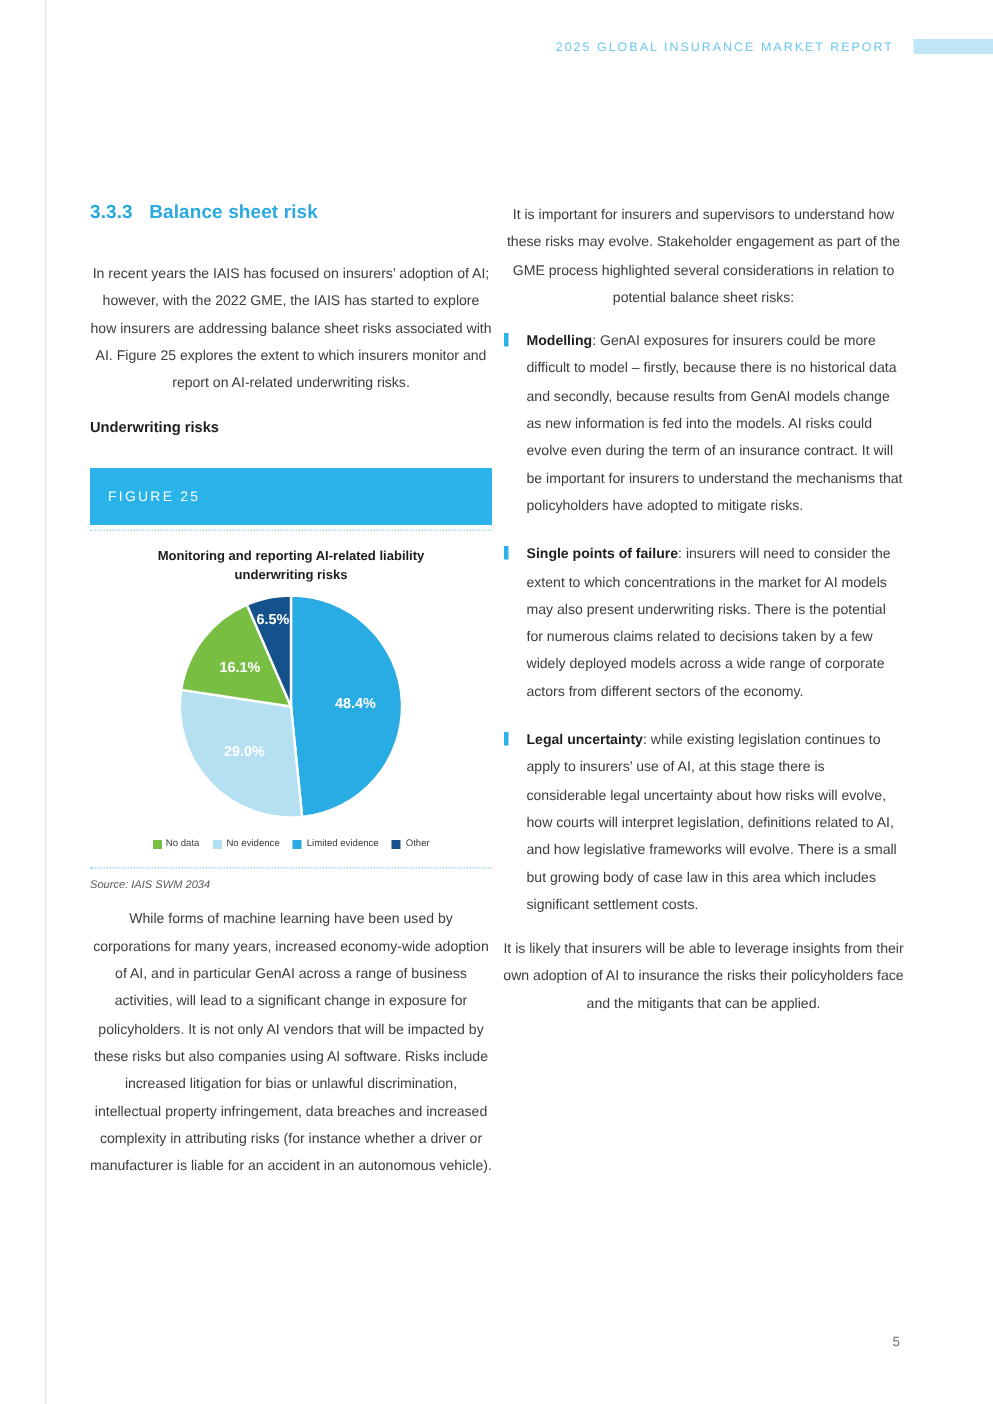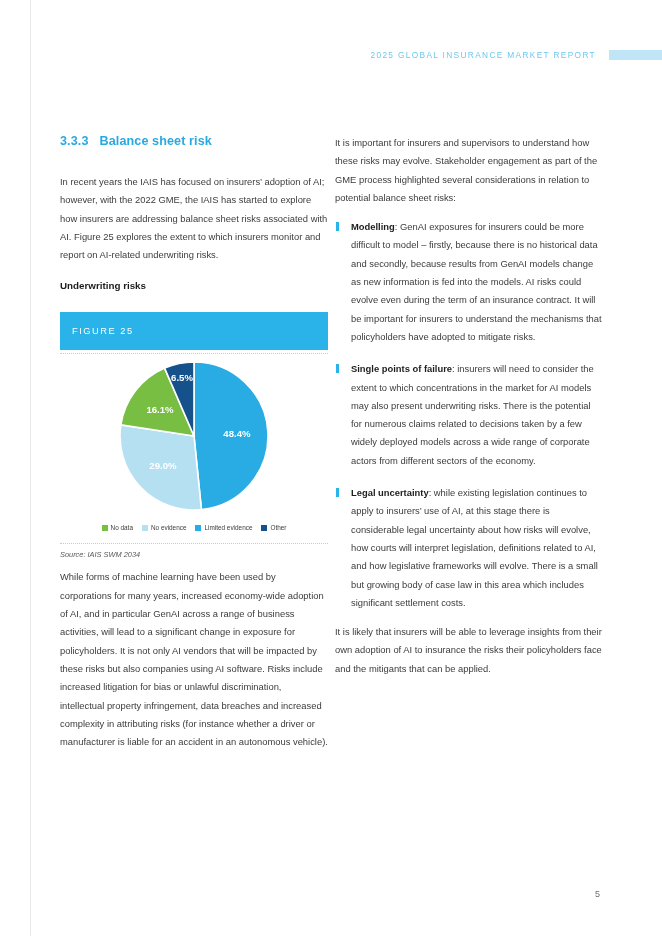--- a/index.html
+++ b/index.html
@@ -32,21 +32,20 @@
   
   .running-header {
     position: absolute;
     top: 22px;
     right: 0;
     left: 60px;
     height: 18px;
     display: flex;
     align-items: center;
     justify-content: flex-end;
-    margin-top: 24px;
   }
   .running-header-text {
     font-size: 8.3px;
     letter-spacing: 1.35px;
     color: #6ec8ef;
     font-weight: 400;
     white-space: nowrap;
   }
   .running-header-block {
     width: 53px;
@@ -70,20 +69,21 @@
     color: #29a9e0;
     letter-spacing: 0.1px;
   }
   h2.section-title .num { margin-right: 11px; }
 
   p.body {
     margin: 0 0 11px 0;
     font-size: 9.4px;
     line-height: 18.3px;
     color: #3c3c3b;
+    text-align: center;
   }
   p.body:last-child { margin-bottom: 0; }
 
   h3.subhead {
     margin: 16px 0 21px 0;
     font-size: 9.8px;
     font-weight: bold;
     color: #1d1d1b;
   }
 
@@ -229,20 +229,21 @@
 
     <p class="body">In recent years the IAIS has focused on insurers’ adoption of AI; however, with the 2022 GME, the IAIS has started to explore how insurers are addressing balance sheet risks associated with AI. Figure 25 explores the extent to which insurers monitor and report on AI-related underwriting risks.</p>
 
     <h3 class="subhead">Underwriting risks</h3>
 
     <div class="figure">
       <div class="figure-banner">
         <span class="figure-banner-label">FIGURE 25</span>
       </div>
       <div class="figure-dotted"></div>
+      <div class="figure-title">Monitoring and reporting AI-related liability underwriting risks</div>
 
       <div class="chart-area">
         <div class="pie-wrap">
           <svg class="pie-svg" viewBox="0 0 152 152" width="152" height="152">
             <g id="pie-slices">
                 <path d="M 76 76 L 76 2 A 74 74 0 0 1 83.42676689898988 149.6263752566162 Z" fill="#29ace3" stroke="#ffffff" stroke-width="1.6"></path>
                 <path d="M 76 76 L 83.42676689898988 149.6263752566162 A 74 74 0 0 1 2.8397708893943587 64.88330640506402 Z" fill="#b5e0f2" stroke="#ffffff" stroke-width="1.6"></path>
                 <path d="M 76 76 L 2.8397708893943587 64.88330640506402 A 74 74 0 0 1 46.611056093026264 8.086157699385382 Z" fill="#78be43" stroke="#ffffff" stroke-width="1.6"></path>
                 <path d="M 76 76 L 46.611056093026264 8.086157699385382 A 74 74 0 0 1 75.99999999999999 2 Z" fill="#15528c" stroke="#ffffff" stroke-width="1.6"></path>
               </g>

